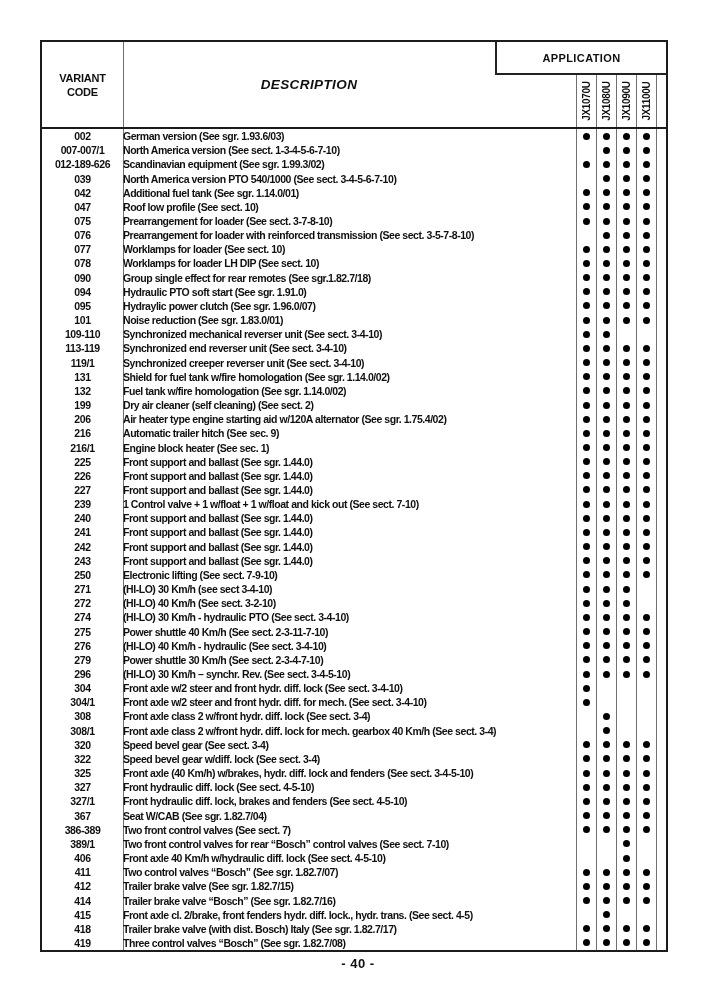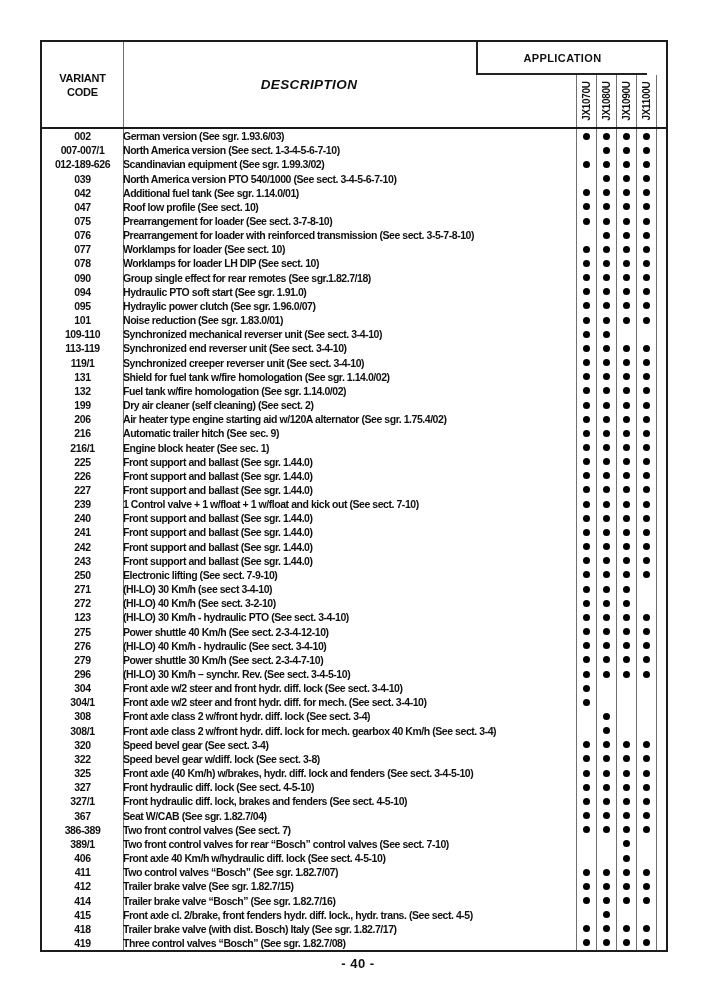--- a/index.html
+++ b/index.html
@@ -17,21 +17,21 @@
     position:absolute; left:0; top:0; width:81px; height:85px;
     display:flex; align-items:center; justify-content:center; text-align:center;
     font-size:11px; line-height:14px; letter-spacing:-0.2px; white-space:pre-line;
   }
   .hdr-desc {
     position:absolute; left:81px; top:0; width:372px; height:85px;
     display:flex; align-items:center; justify-content:center;
     font-size:13.5px; letter-spacing:0.4px;font-style:italic;
   }
   .app-box {
-    position:absolute; left:434px; top:0; width:169px; height:31px;
+    position:absolute; left:453px; top:0; width:169px; height:31px;
     border-left:2px solid #222; border-bottom:2px solid #222;
     display:flex; align-items:center; justify-content:center;
     font-size:11px; letter-spacing:0.4px;text-align:center;
   }
   .jx-zone {
     position:absolute; left:534px; top:33px; width:80px; height:52px; display:flex;
   }
   .jx-col { position:relative; width:20px; height:52px; }
   .jx-label {
     position:absolute; left:50%; top:50%;
@@ -658,39 +658,39 @@
           <div class="c-dot">
             <span class="dot"></span>
           </div>
           <div class="c-dot">
             <span class="dot"></span>
           </div>
           <div class="c-dot"></div>
           <div class="c-fill"></div>
         </div>
         <div class="row">
-          <div class="c-code">123</div>
+          <div class="c-code">274</div>
           <div class="c-desc">(HI-LO) 30 Km/h - hydraulic PTO (See sect. 3-4-10)</div>
           <div class="c-dot">
             <span class="dot"></span>
           </div>
           <div class="c-dot">
             <span class="dot"></span>
           </div>
           <div class="c-dot">
             <span class="dot"></span>
           </div>
           <div class="c-dot">
             <span class="dot"></span>
           </div>
           <div class="c-fill"></div>
         </div>
         <div class="row">
           <div class="c-code">275</div>
-          <div class="c-desc">Power shuttle 40 Km/h (See sect. 2-3-4-12-10)</div>
+          <div class="c-desc">Power shuttle 40 Km/h (See sect. 2-3-11-7-10)</div>
           <div class="c-dot">
             <span class="dot"></span>
           </div>
           <div class="c-dot">
             <span class="dot"></span>
           </div>
           <div class="c-dot">
             <span class="dot"></span>
           </div>
           <div class="c-dot">
@@ -805,21 +805,21 @@
           <div class="c-dot">
             <span class="dot"></span>
           </div>
           <div class="c-dot">
             <span class="dot"></span>
           </div>
           <div class="c-fill"></div>
         </div>
         <div class="row">
           <div class="c-code">322</div>
-          <div class="c-desc">Speed bevel gear w/diff. lock (See sect. 3-8)</div>
+          <div class="c-desc">Speed bevel gear w/diff. lock (See sect. 3-4)</div>
           <div class="c-dot">
             <span class="dot"></span>
           </div>
           <div class="c-dot">
             <span class="dot"></span>
           </div>
           <div class="c-dot">
             <span class="dot"></span>
           </div>
           <div class="c-dot">

